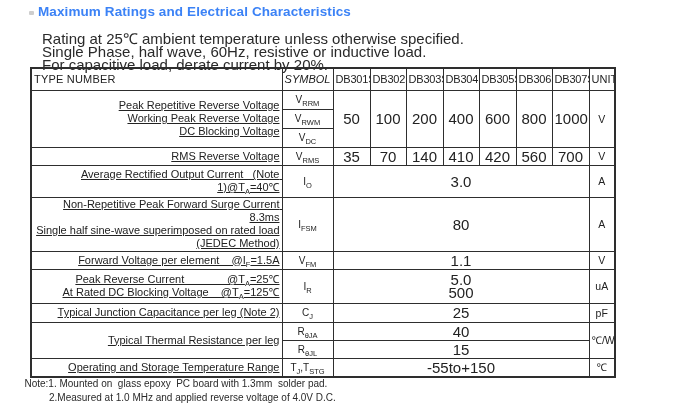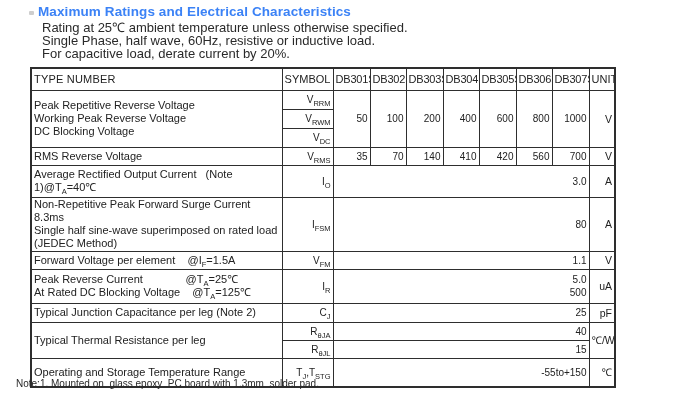--- a/index.html
+++ b/index.html
@@ -13,50 +13,50 @@
   .title{
     position:absolute;left:38px;top:4px;
     font-size:13.5px;font-weight:bold;color:#3b82f6;
     letter-spacing:.1px;
   }
   .artifact{
     position:absolute;left:29px;top:11px;
     width:5px;height:4px;background:#b9b9b9;opacity:.7;border-radius:1px;
   }
   .subs{
-    position:absolute;left:42px;top:21px;
-    font-size:13px;line-height:13.2px;color:#2a2a2a;
+    position:absolute;left:42px;top:32px;
+    font-size:15px;line-height:13.2px;color:#2a2a2a;
   }
   .subs div{white-space:pre;}
   table.ratings{
     position:absolute;left:30px;top:67px;
     width:584px;
     border-collapse:collapse;table-layout:fixed;
     border:2px solid #2e2e2e;
     font-size:11px;color:#222;
   }
   table.ratings td{
     border:1px solid #2e2e2e;
     padding:0 2px;
     overflow:hidden;
     vertical-align:middle;
   }
   td.param{
-    text-align:left;padding-left:4px;
-    white-space:pre-wrap;line-height:13px;font-size:11px;
+    text-align:right;padding-left:4px;
+    white-space:pre-wrap;line-height:13px;font-size:11px;text-decoration:underline;
   }
-  td.sym,td.val,td.unit{text-align:right;}
+  td.sym,td.val,td.unit{text-align:center;}
   td.sym{font-size:10px;}
-  td.val{font-size:10px;}
+  td.val{font-size:15px;}
   td.unit{font-size:10.5px;}
   td.val div{line-height:13px;}
   sub{font-size:7.5px;line-height:0;}
   tr.head td{font-size:11px;}
   td.h-param{text-align:left;font-size:11.5px;padding-left:4px;letter-spacing:.2px;}
-  td.h-sym{text-align:center;font-size:10.5px;padding:0 1px;}
+  td.h-sym{text-align:center;font-size:10.5px;padding:0 1px;font-style:italic;}
   td.h-part{text-align:center;font-size:9px;padding:0 1px;letter-spacing:-.2px;}
   td.h-unit{text-align:center;font-size:10px;padding:0 1px;}
   .notes{
     position:absolute;left:16px;top:377px;
     font-size:10px;line-height:13.5px;color:#2a2a2a;text-align:center;
   }
   .notes div{white-space:pre;}
   .notes .n2{margin-left:33px;}
 </style>
 </head>
@@ -172,26 +172,27 @@
       <tr style="height: 18px;">
         <td class="param" rowspan="2"><div><span>Typical Thermal Resistance per leg</span></div></td>
         <td class="sym"><span>R</span><sub>θJA</sub></td>
         <td class="val" colspan="7">40</td>
         <td class="unit" rowspan="2">℃/W</td>
       </tr>
       <tr style="height: 18px;">
         <td class="sym"><span>R</span><sub>θJL</sub></td>
         <td class="val" colspan="7">15</td>
       </tr>
-      <tr style="height: 29px;">
+      <tr style="height: 19px;">
         <td class="param"><div><span>Operating and Storage Temperature Range</span></div></td>
         <td class="sym"><span>T</span><sub>J</sub><span>,T</span><sub>STG</sub></td>
         <td class="val" colspan="7">
           <div>-55to+150</div>
         </td>
         <td class="unit">℃</td>
       </tr>
     </tbody>
 </table>
 
 <div class="notes">
   <div class="n1">Note:1. Mounted on  glass epoxy  PC board with 1.3mm  solder pad.</div>
+  <div class="n2">2.Measured at 1.0 MHz and applied reverse voltage of 4.0V D.C.</div>
 </div>
 
 </body></html>

